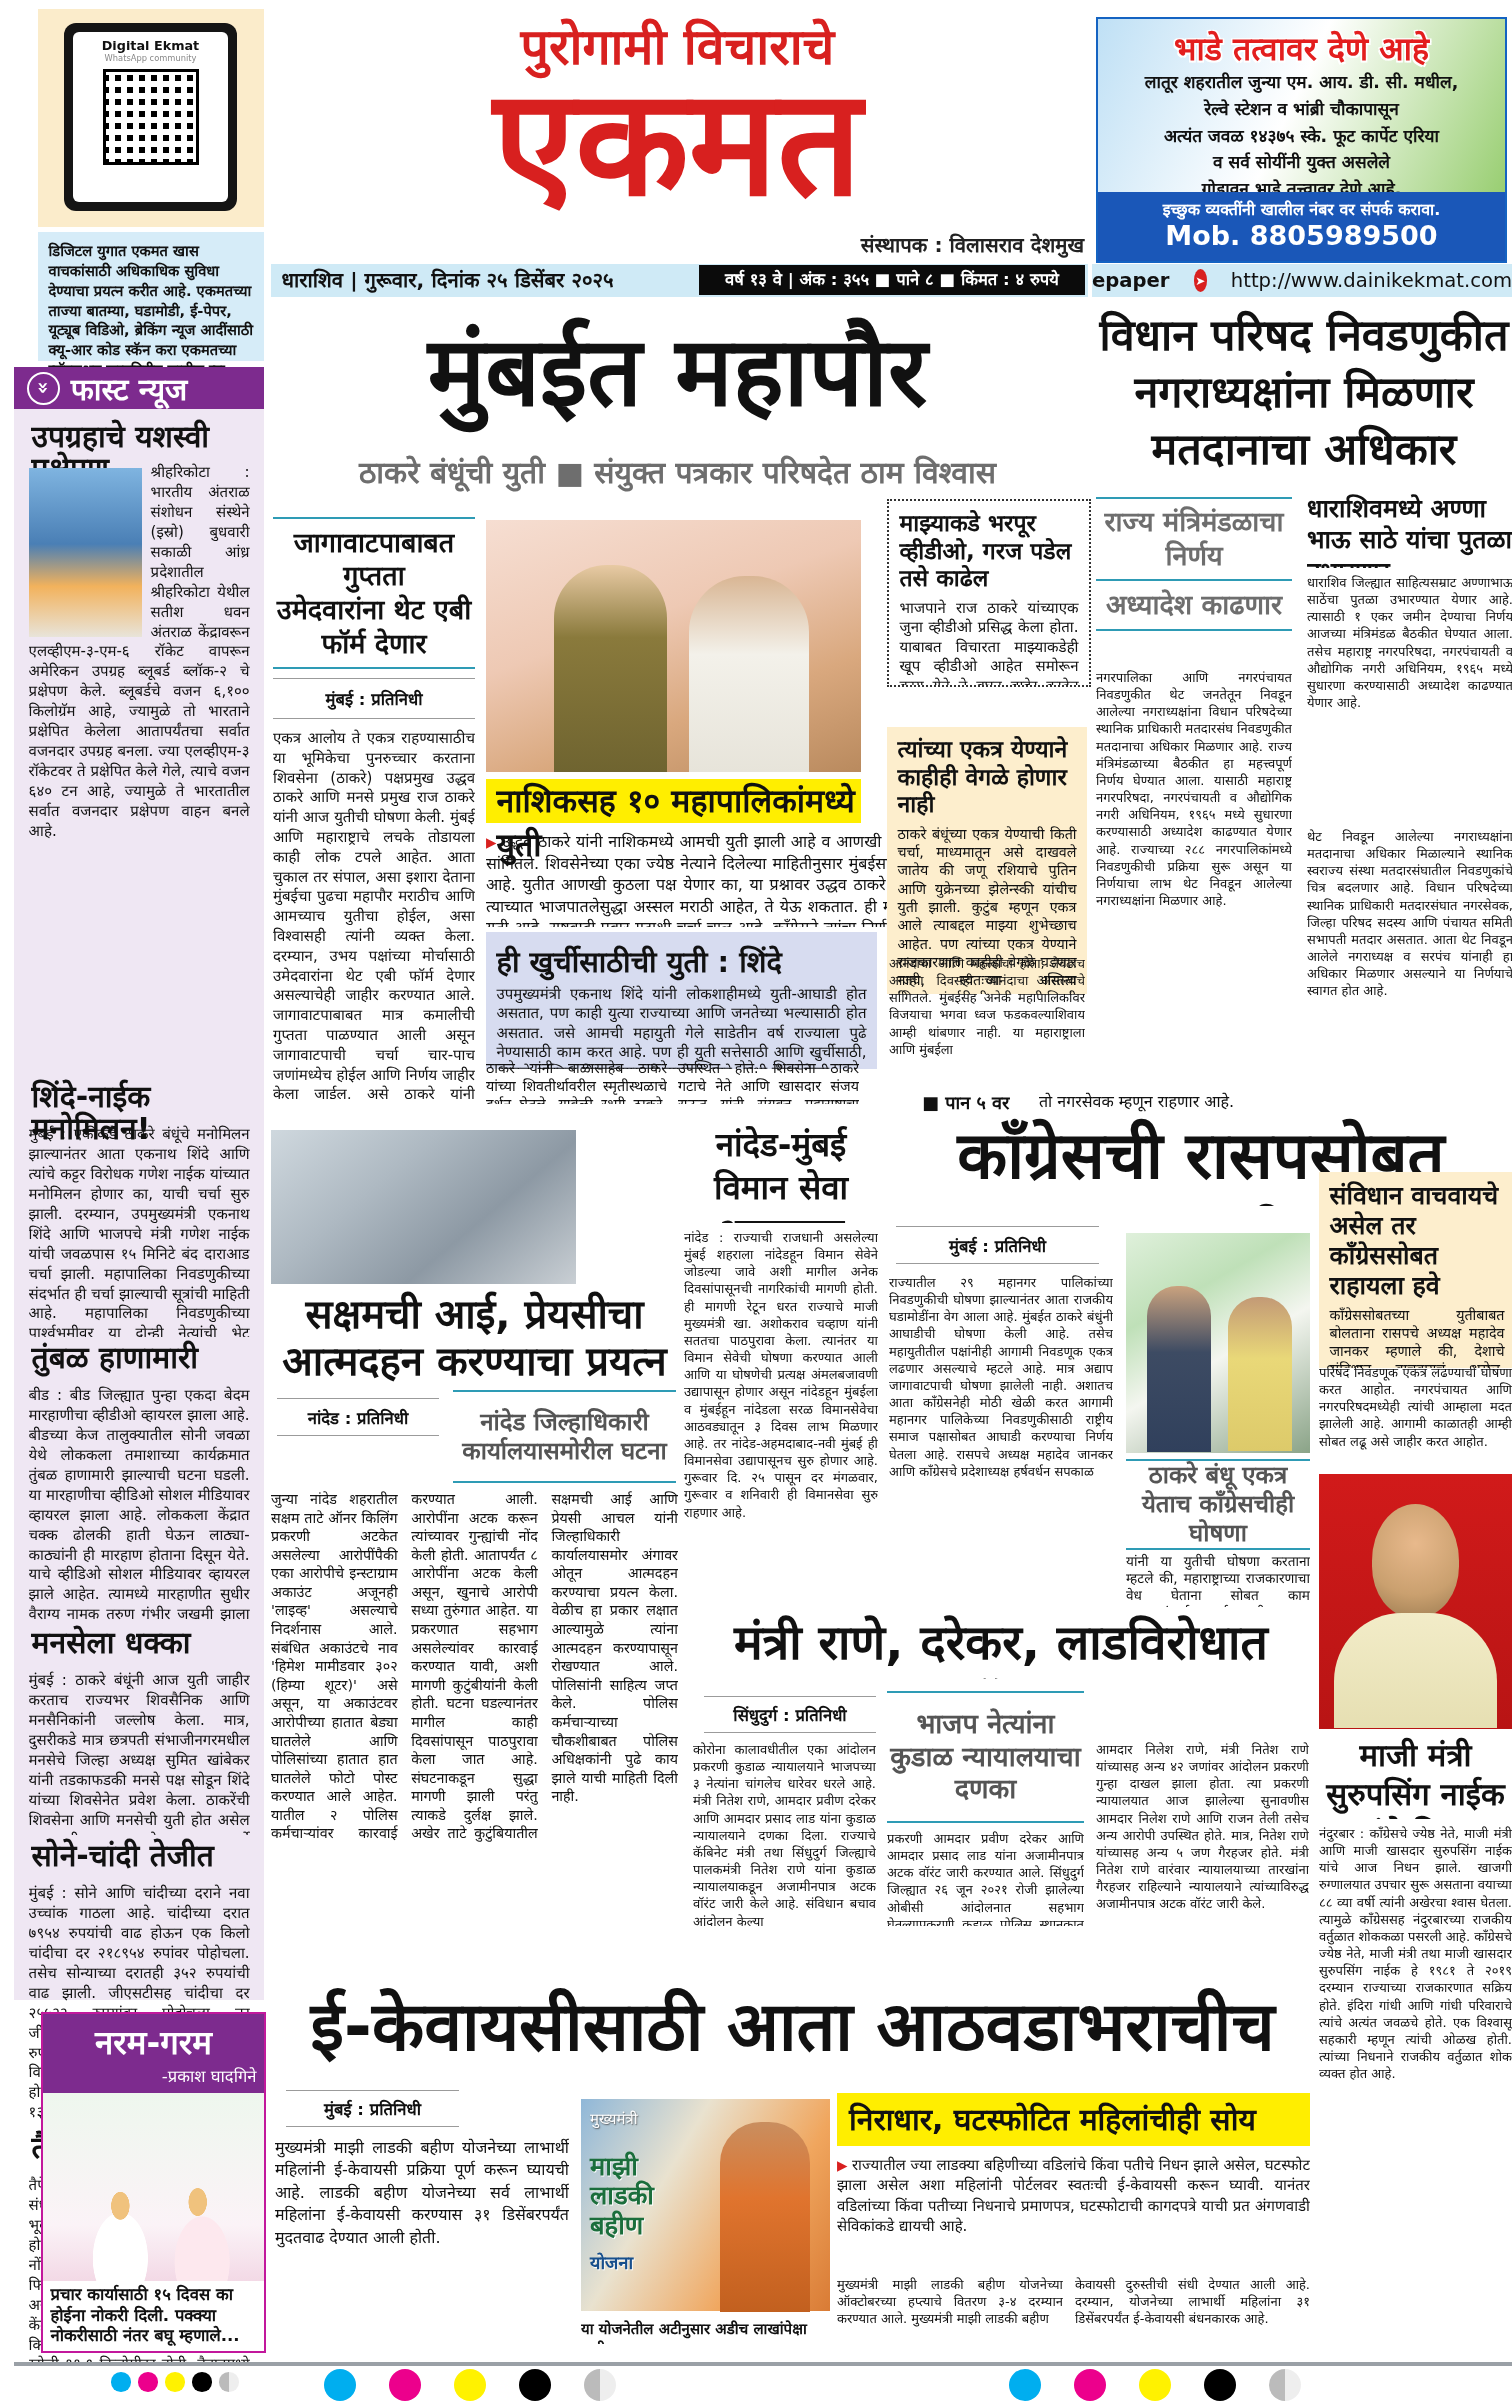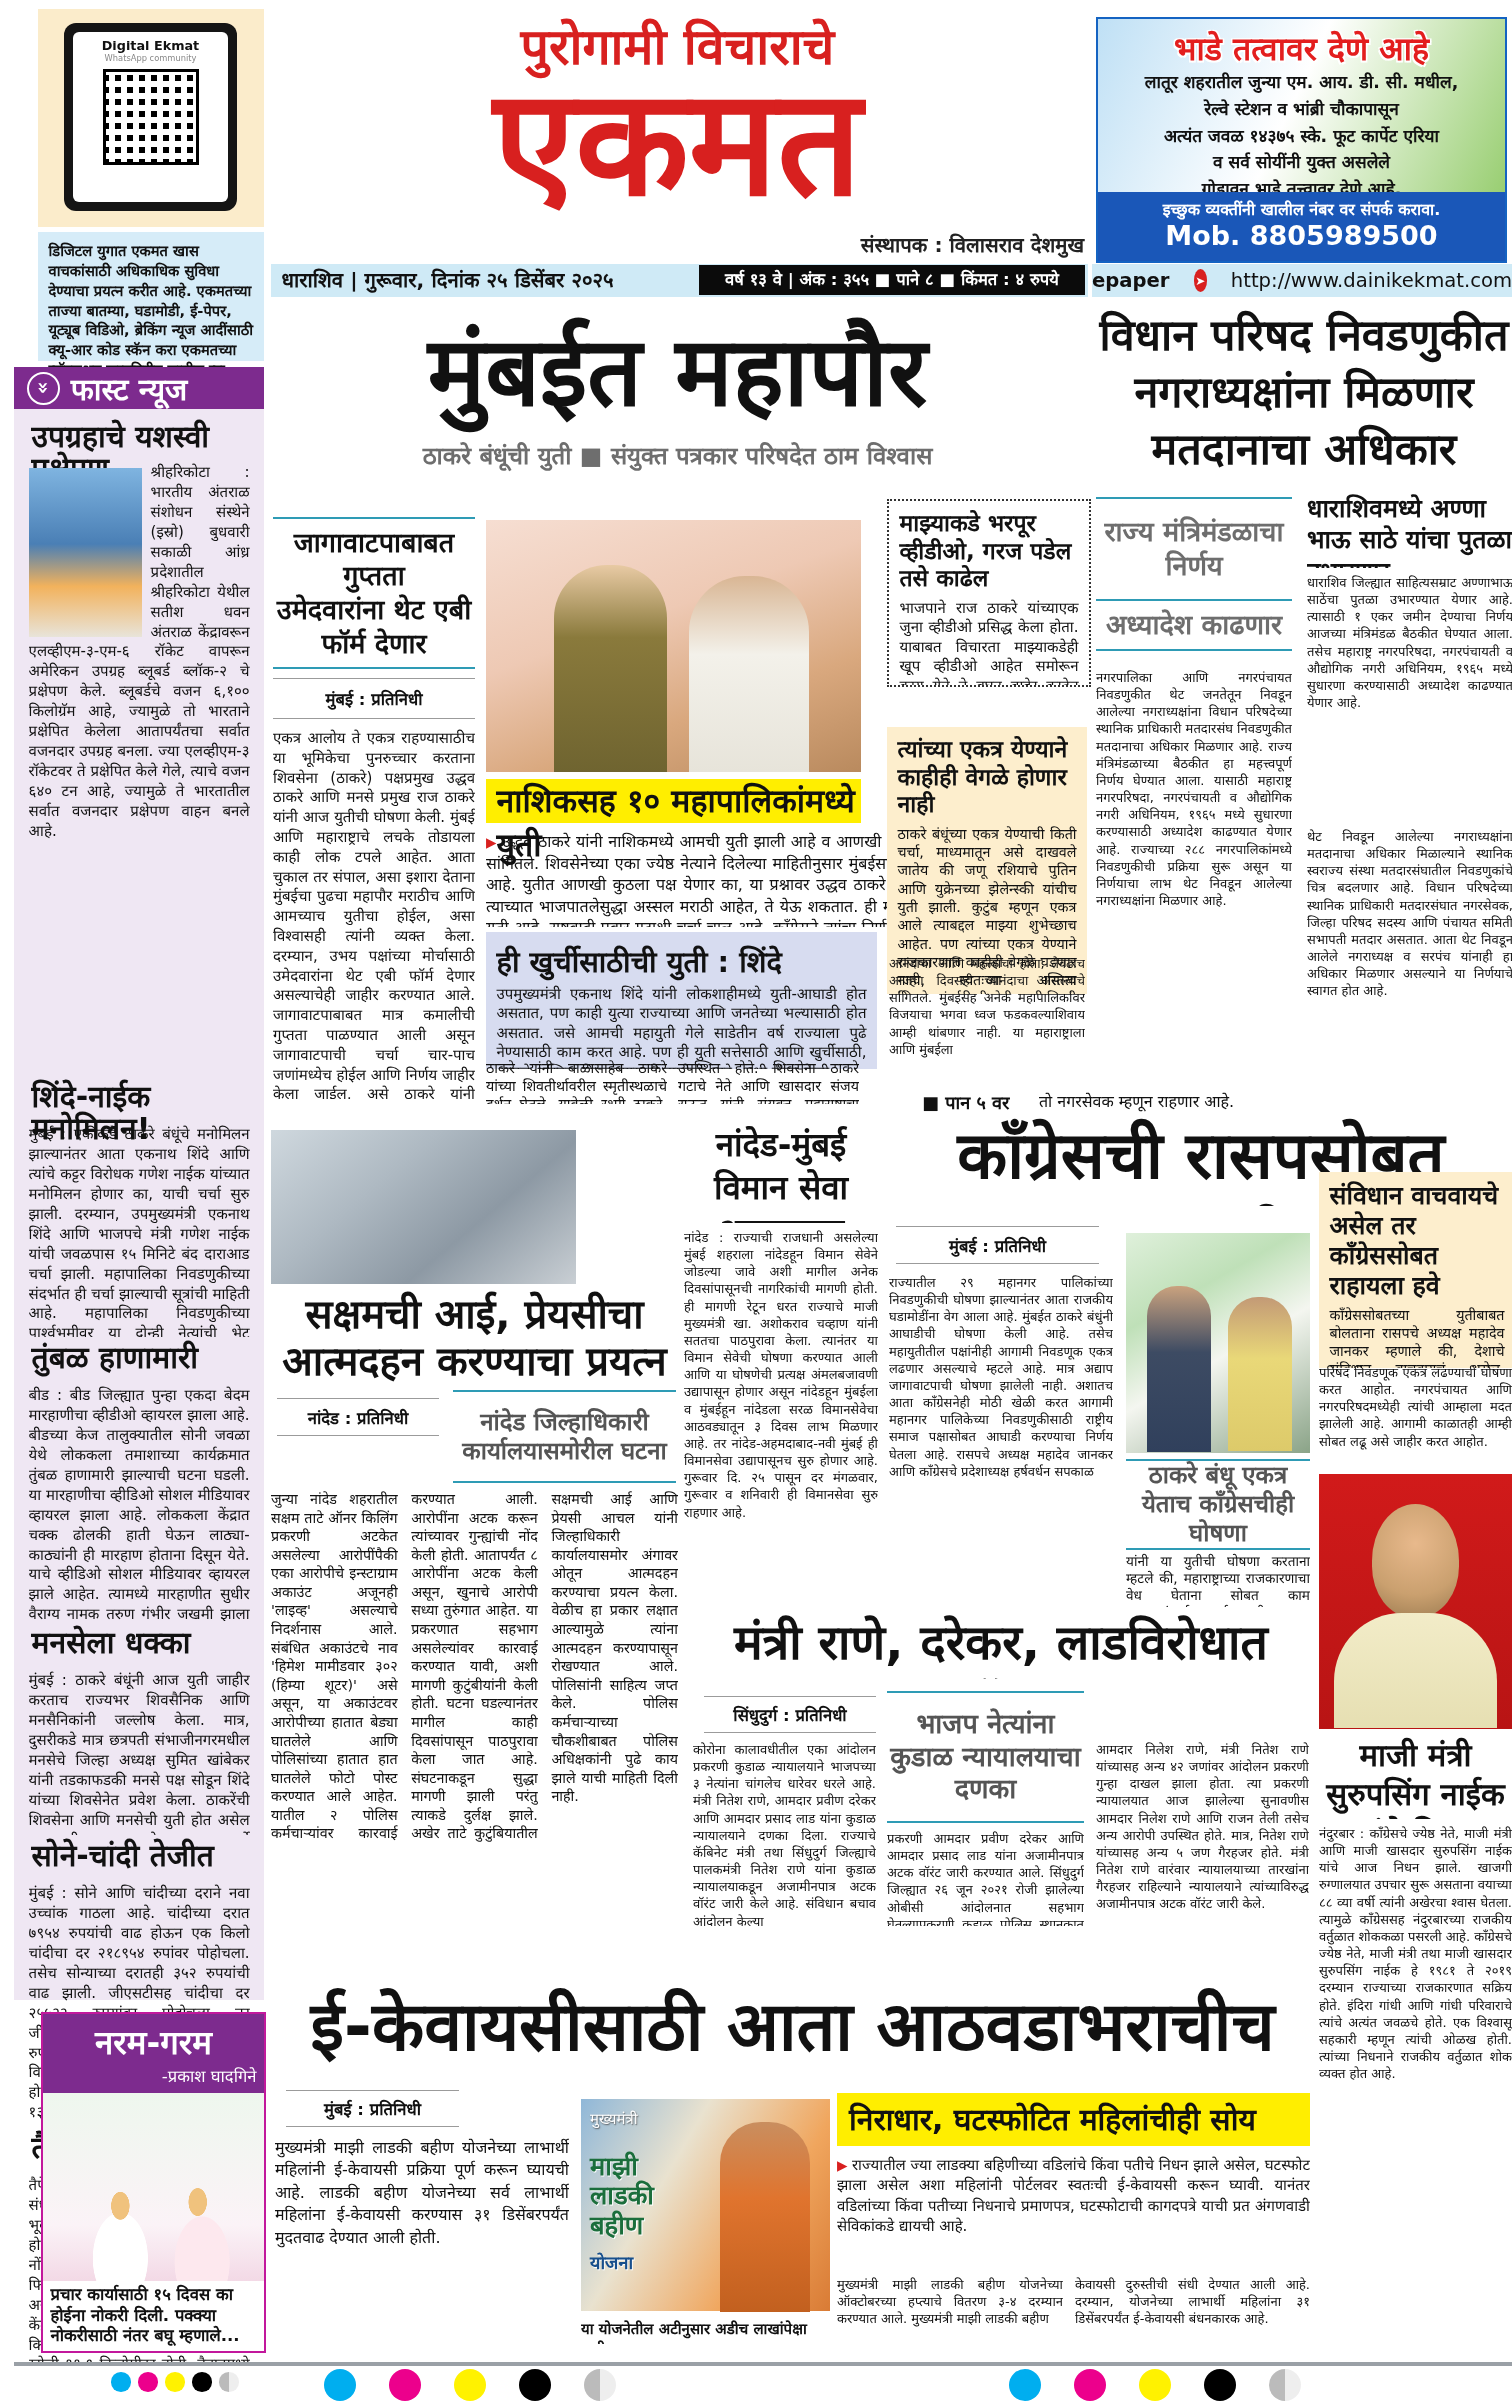--- a/index.html
+++ b/index.html
@@ -145,21 +145,21 @@
   <div class="abs" id="cartoon-box" style="left:41px;top:2012px;width:221px;height:337px;">
     <div id="cartoon-head">
       <div class="ctr b" style="font-size:33px;">नरम-गरम</div>
       <div style="font-size:16.6px;text-align:right;">-प्रकाश घादगिने</div>
     </div>
     <div id="cartoon-art"></div>
     <div class="b" style="font-size:16.6px;padding:4.5px 7.5px;line-height:1.25;">प्रचार कार्यासाठी १५ दिवस का होईना नोकरी दिली. पक्क्या नोकरीसाठी नंतर बघू म्हणाले...</div>
   </div>
 
   <div class="abs ctr b ovh" style="left:271px;top:303px;width:813px;height:160px;font-size:96px;line-height:1.45;">मुंबईत महापौर आमचाच</div>
-  <div class="abs ctr b gray" style="left:271px;top:438px;width:813px;height:39px;font-size:24px;">ठाकरे बंधूंची युती ■ संयुक्त पत्रकार परिषदेत ठाम विश्वास</div>
+  <div class="abs ctr b gray" style="left:271px;top:451px;width:813px;height:39px;font-size:30px;">ठाकरे बंधूंची युती ■ संयुक्त पत्रकार परिषदेत ठाम विश्वास</div>
 
   <div class="abs teal-t teal-b ctr" style="left:273px;top:517px;width:202px;height:148px;display:flex;flex-direction:column;justify-content:center;">
     <div class="b" style="font-size:27px;line-height:1.25;">जागावाटपाबाबत गुप्तता</div>
     <div class="b" style="font-size:27px;line-height:1.25;">उमेदवारांना थेट एबी फॉर्म देणार</div>
   </div>
   <div class="abs byline" style="left:273px;top:678px;width:202px;height:39px;">मुंबई : प्रतिनिधी</div>
   <div class="abs just ovh body-txt" style="left:273px;top:729px;width:202px;height:370px;font-size:15px;">एकत्र आलोय ते एकत्र राहण्यासाठीच या भूमिकेचा पुनरुच्चार करताना शिवसेना (ठाकरे) पक्षप्रमुख उद्धव ठाकरे आणि मनसे प्रमुख राज ठाकरे यांनी आज युतीची घोषणा केली. मुंबई आणि महाराष्ट्राचे लचके तोडायला काही लोक टपले आहेत. आता चुकाल तर संपाल, असा इशारा देताना मुंबईचा पुढचा महापौर मराठीच आणि आमच्याच युतीचा होईल, असा विश्वासही त्यांनी व्यक्त केला. दरम्यान, उभय पक्षांच्या मोर्चासाठी उमेदवारांना थेट एबी फॉर्म देणार असल्याचेही जाहीर करण्यात आले. जागावाटपाबाबत मात्र कमालीची गुप्तता पाळण्यात आली असून जागावाटपाची चर्चा चार-पाच जणांमध्येच होईल आणि निर्णय जाहीर केला जाईल, असे ठाकरे यांनी सांगितले.</div>
 
   <div class="abs photo" style="left:486px;top:520px;width:375px;height:252px;background:linear-gradient(160deg,#f6ded2 0%,#eec9b4 40%,#d9a87e 70%,#b98a5e 100%);">
     <div class="abs" style="left:68px;top:45px;width:113px;height:207px;border-radius:53px 53px 0 0;background:linear-gradient(180deg,#e8caa4 0%,#8a7a3c 35%,#6f6430 100%);"></div>
@@ -186,21 +186,21 @@
     <div class="b" style="font-size:29px;">ही खुर्चीसाठीची युती : शिंदे</div>
     <div class="just" style="font-size:15px;line-height:1.3;margin-top:4.5px;">उपमुख्यमंत्री एकनाथ शिंदे यांनी लोकशाहीमध्ये युती-आघाडी होत असतात, पण काही युत्या राज्याच्या आणि जनतेच्या भल्यासाठी होत असतात. जसे आमची महायुती गेले साडेतीन वर्ष राज्याला पुढे नेण्यासाठी काम करत आहे. पण ही युती सत्तेसाठी आणि खुर्चीसाठी, आपले अस्तित्व टिकवण्यासाठी झालेली आहे, अशी टीका केली.</div>
   </div>
   <div class="abs just ovh" style="left:486px;top:1060px;width:181px;height:44px;font-size:14.3px;line-height:1.25;">ठाकरे यांनी बाळासाहेब ठाकरे यांच्या शिवतीर्थावरील स्मृतीस्थळाचे दर्शन घेतले. यावेळी रश्मी ठाकरे, शर्मिला ठाकरे, आदित्य ठाकरे आणि अमित ठाकरे असे संपूर्ण ठाकरे कुटुंब</div>
   <div class="abs just ovh" style="left:678px;top:1060px;width:181px;height:44px;font-size:14.3px;line-height:1.25;">उपस्थित होते. शिवसेना ठाकरे गटाचे नेते आणि खासदार संजय राऊत यांनी संयुक्त महाराष्ट्राचा अमृत कलश ज्या दिवशी आणला, तो दिवस जेवढा</div>
   <div class="abs b" style="left:922px;top:1090px;width:105px;height:22.6px;font-size:18px;">■ पान ५ वर</div>
   <div class="abs" style="left:1039px;top:1090px;width:264px;height:22.6px;font-size:16px;">तो नगरसेवक म्हणून राहणार आहे.</div>
 
   <div class="abs ctr b ovh" style="left:1096px;top:307px;width:416px;height:179px;font-size:43px;line-height:1.32;">विधान परिषद निवडणुकीत नगराध्यक्षांना मिळणार मतदानाचा अधिकार</div>
   <div class="abs" style="left:1096px;top:497px;width:196px;height:160px;">
-    <div class="teal-t teal-b ctr b gray" style="font-size:27px;line-height:1.25;padding:16px 0;">राज्य मंत्रिमंडळाचा निर्णय</div>
+    <div class="teal-t teal-b ctr b gray" style="font-size:27px;line-height:1.25;padding:6px 0;">राज्य मंत्रिमंडळाचा निर्णय</div>
     <div class="ctr b gray" style="font-size:27px;line-height:1.25;padding:7.5px 0;border-bottom:2.3px solid #2e9bb5;">अध्यादेश काढणार</div>
   </div>
   <div class="abs b ovh" style="left:1307px;top:493px;width:206px;height:75px;font-size:25px;line-height:1.25;">धाराशिवमध्ये अण्णा भाऊ साठे यांचा पुतळा उभारणार</div>
   <div class="abs just ovh body-txt" style="left:1307px;top:574px;width:206px;height:249px;">धाराशिव जिल्ह्यात साहित्यसम्राट अण्णाभाऊ साठेंचा पुतळा उभारण्यात येणार आहे. त्यासाठी १ एकर जमीन देण्याचा निर्णय आजच्या मंत्रिमंडळ बैठकीत घेण्यात आला. तसेच महाराष्ट्र नगरपरिषदा, नगरपंचायती व औद्योगिक नगरी अधिनियम, १९६५ मध्ये सुधारणा करण्यासाठी अध्यादेश काढण्यात येणार आहे.</div>
   <div class="abs just ovh body-txt" style="left:1096px;top:669px;width:196px;height:419px;">नगरपालिका आणि नगरपंचायत निवडणुकीत थेट जनतेतून निवडून आलेल्या नगराध्यक्षांना विधान परिषदेच्या स्थानिक प्राधिकारी मतदारसंघ निवडणुकीत मतदानाचा अधिकार मिळणार आहे. राज्य मंत्रिमंडळाच्या बैठकीत हा महत्त्वपूर्ण निर्णय घेण्यात आला. यासाठी महाराष्ट्र नगरपरिषदा, नगरपंचायती व औद्योगिक नगरी अधिनियम, १९६५ मध्ये सुधारणा करण्यासाठी अध्यादेश काढण्यात येणार आहे. राज्याच्या २८८ नगरपालिकांमध्ये निवडणुकीची प्रक्रिया सुरू असून या निर्णयाचा लाभ थेट निवडून आलेल्या नगराध्यक्षांना मिळणार आहे.</div>
   <div class="abs just ovh body-txt" style="left:1307px;top:828px;width:206px;height:259px;">थेट निवडून आलेल्या नगराध्यक्षांना मतदानाचा अधिकार मिळाल्याने स्थानिक स्वराज्य संस्था मतदारसंघातील निवडणुकांचे चित्र बदलणार आहे. विधान परिषदेच्या स्थानिक प्राधिकारी मतदारसंघात नगरसेवक, जिल्हा परिषद सदस्य आणि पंचायत समिती सभापती मतदार असतात. आता थेट निवडून आलेले नगराध्यक्ष व सरपंच यांनाही हा अधिकार मिळणार असल्याने या निर्णयाचे स्वागत होत आहे.</div>
 
   <div class="abs photo" style="left:271px;top:1130px;width:305px;height:154px;background:linear-gradient(140deg,#cfd8de 0%,#aeb9c2 35%,#8d99a4 65%,#c9cfd4 100%);"></div>
   <div class="abs ctr b ovh" style="left:271px;top:1291px;width:407px;height:95px;font-size:40px;line-height:1.18;">सक्षमची आई, प्रेयसीचा आत्मदहन करण्याचा प्रयत्न</div>
   <div class="abs byline" style="left:277px;top:1398px;width:162px;height:36px;">नांदेड : प्रतिनिधी</div>

